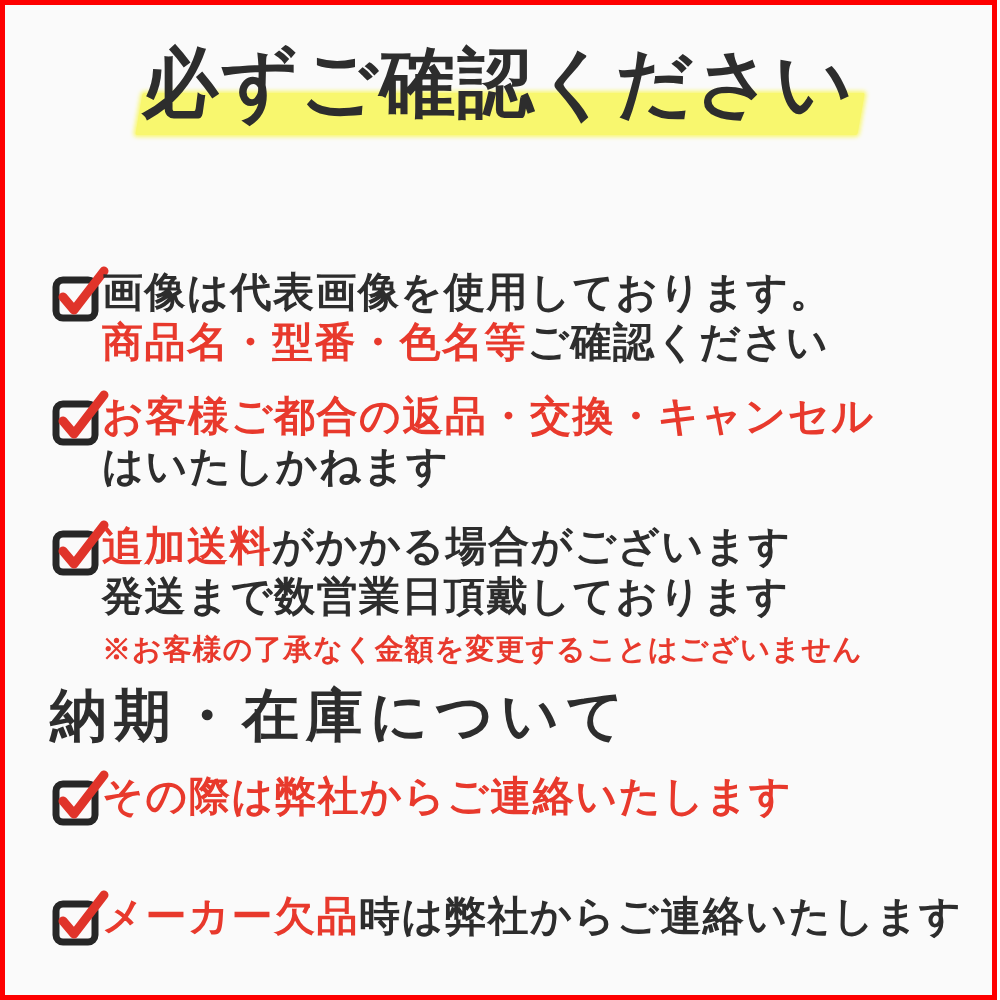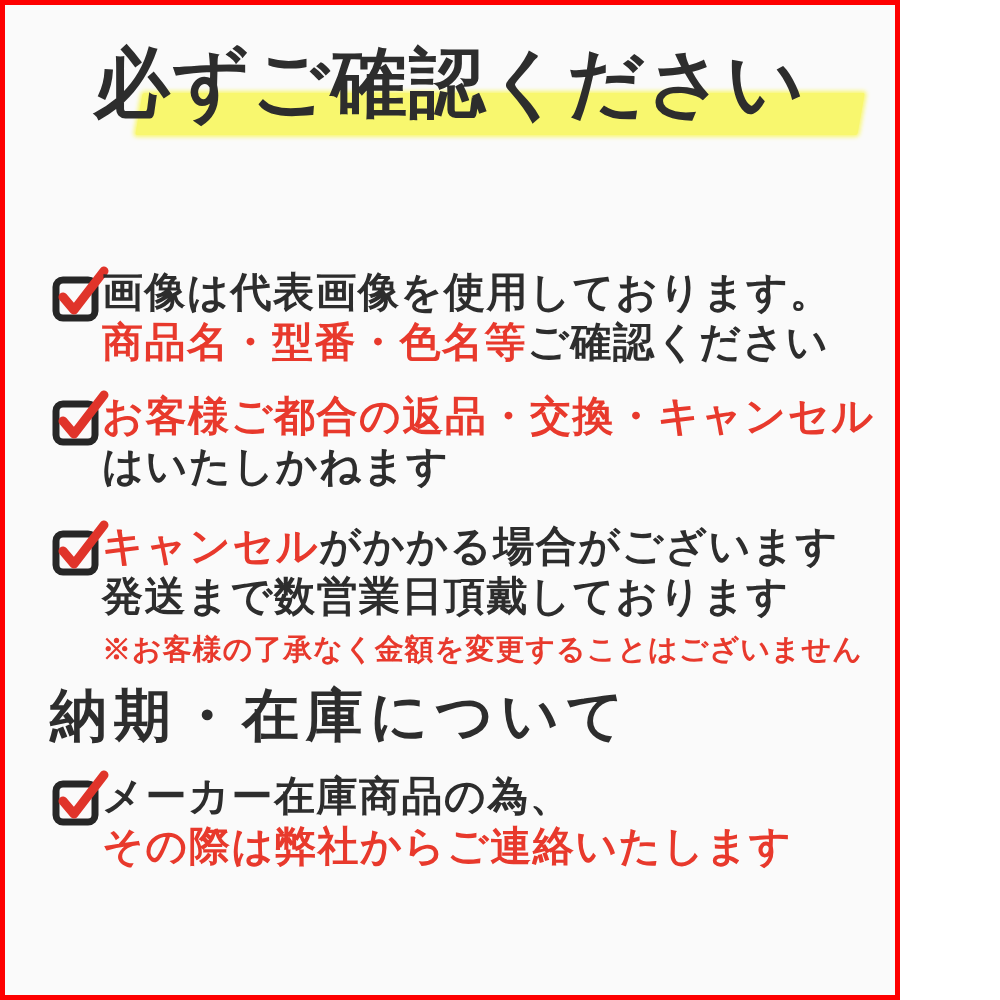--- a/index.html
+++ b/index.html
@@ -3,21 +3,21 @@
 <meta charset="utf-8">
 <style>
   html, body { margin: 0; padding: 0; }
   body {
     width: 1000px; height: 1000px;
     font-family: "DejaVu Serif", "Liberation Serif", serif;
     background: #ffffff;
   }
   .canvas {
     position: relative;
-    width: 900px; height: 1000px;
+    width: 997px; height: 1000px;
     box-sizing: border-box;
     background: var(--bg, #fafafa);
     border: 5px solid var(--border-red, #fe0000);
     overflow: hidden;
     color: var(--ink, #2d2d2d);
   }
   .title-wrap {
     position: absolute; top: 30px; left: 0; right: 0;
     text-align: center;
   }
@@ -99,40 +99,48 @@
     </div>
   </div>
 
   <div class="item" style="top:516px">
     <svg class="checkbox" viewBox="0 0 48 52">
       <rect x="5" y="11" width="39" height="38" rx="7" fill="none" stroke="#262626" stroke-width="7"></rect>
       <path d="M12 28 L23 41 L53 2" fill="none" stroke="#e0342a" stroke-width="9" stroke-linecap="round" stroke-linejoin="round"></path>
     </svg>
     <div class="item-text">
       <div class="line">
-        <span class="red">キャンセル</span><span>がかかる場合がございます</span>
+        <span class="red">追加送料</span><span>がかかる場合がございます</span>
       </div>
       <div class="line">
         <span>発送まで数営業日頂戴しております</span>
       </div>
       <div class="note">※お客様の了承なく金額を変更することはございません</div>
     </div>
   </div>
 
   <div class="heading" style="top:676px">納期・在庫について</div>
 
   <div class="item" style="top:766px">
     <svg class="checkbox" viewBox="0 0 48 52">
       <rect x="5" y="11" width="39" height="38" rx="7" fill="none" stroke="#262626" stroke-width="7"></rect>
       <path d="M12 28 L23 41 L53 2" fill="none" stroke="#e0342a" stroke-width="9" stroke-linecap="round" stroke-linejoin="round"></path>
     </svg>
     <div class="item-text">
       <div class="line">
-        <span>メーカー在庫商品の為、</span>
-      </div>
-      <div class="line">
         <span class="red">その際は弊社からご連絡いたします</span>
       </div>
     </div>
   </div>
 
+  <div class="item" style="top:886px">
+    <svg class="checkbox" viewBox="0 0 48 52">
+      <rect x="5" y="11" width="39" height="38" rx="7" fill="none" stroke="#262626" stroke-width="7"></rect>
+      <path d="M12 28 L23 41 L53 2" fill="none" stroke="#e0342a" stroke-width="9" stroke-linecap="round" stroke-linejoin="round"></path>
+    </svg>
+    <div class="item-text">
+      <div class="line">
+        <span class="red">メーカー欠品</span><span>時は弊社からご連絡いたします</span>
+      </div>
+    </div>
+  </div>
 
 </div>
 
 </body></html>

